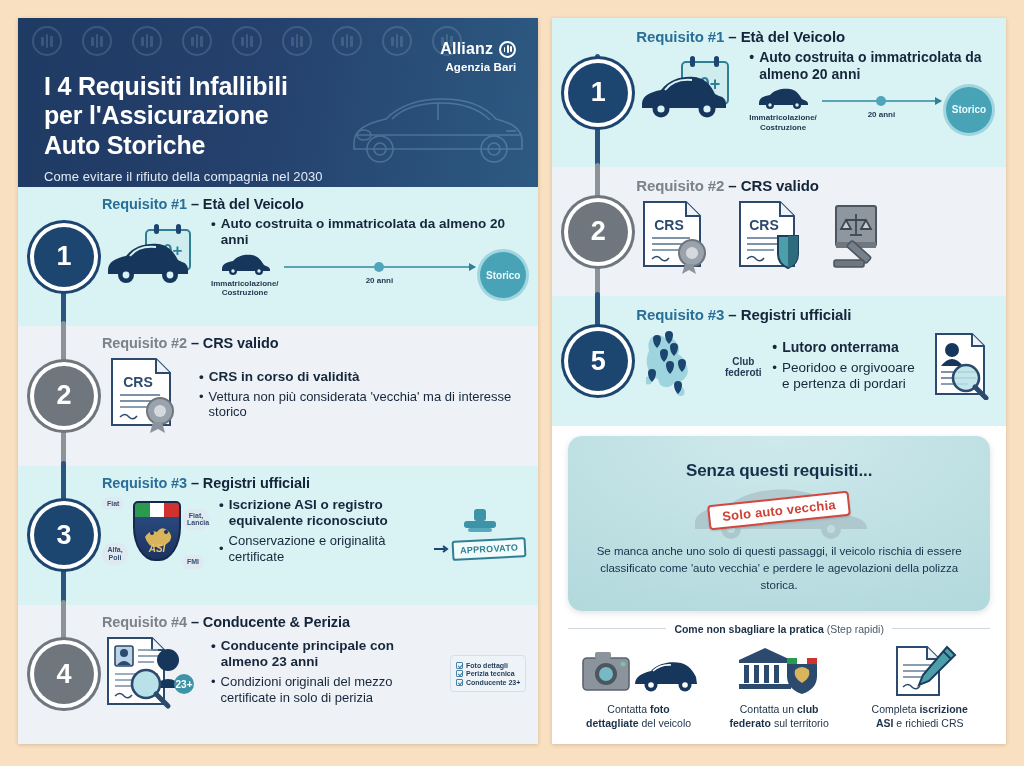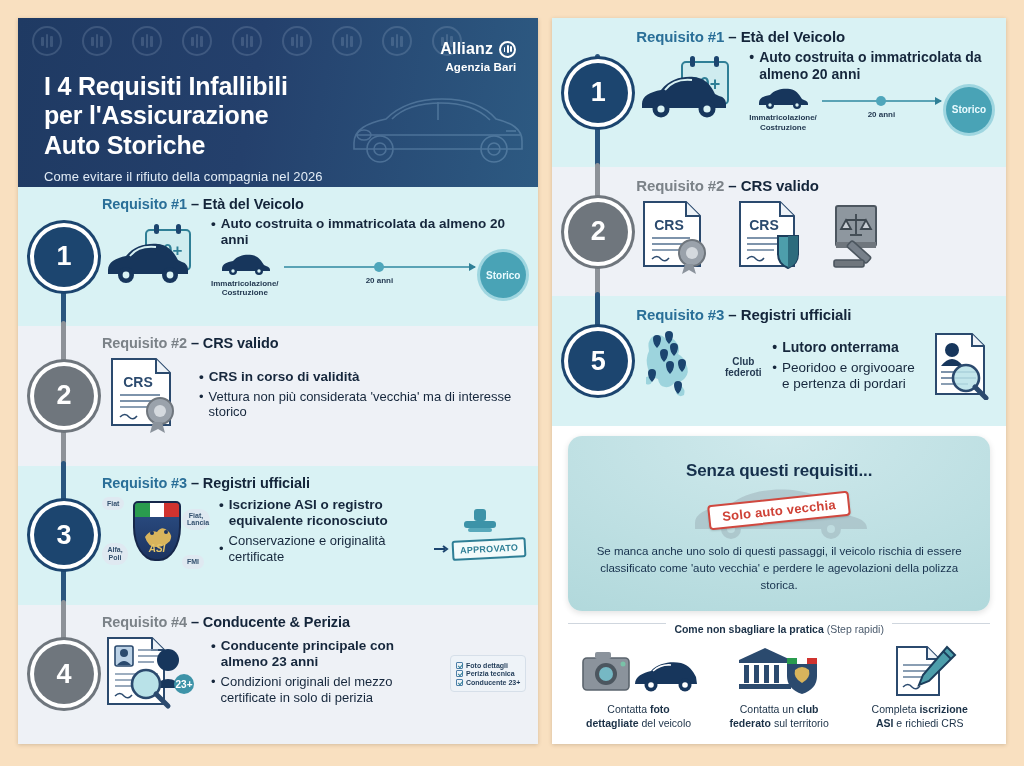--- a/index.html
+++ b/index.html
@@ -191,21 +191,21 @@
   .warn-art { position:relative; height:56px; margin-top:2px; display:flex;align-items:center;justify-content:center;}
   .warn-stamp {
     position:absolute; background:#fff; border:2px solid #d0483f; color:#cf4136;
     font-size:13px; font-weight:700; padding:3px 12px; border-radius:4px;
     transform: rotate(-6deg); z-index:4; letter-spacing:.2px;
     box-shadow: 0 1px 2px rgba(0,0,0,.15);
   }
   .warn-text { color:#16304c; font-size:11.5px; line-height:1.5; margin-top:4px; }
 
   .steps-wrap { padding: 6px 16px 12px; background:#fff; flex:1; }
-  .steps-head { display:flex; align-items:flex-start; gap:8px; }
+  .steps-head { display:flex; align-items:center; gap:8px; }
   .steps-head .ln { flex:1; height:1px; background:#cfd6de; }
   .steps-title { font-size:10.5px; color:#1b3147; font-weight:700; white-space:nowrap;}
   .steps-title .lt { font-weight:400; color:#4a5a6c; }
   .steps { display:flex; margin-top:8px; }
   .step { flex:1; text-align:center; padding:0 4px; }
   .step-art { height:56px; display:flex; align-items:center; justify-content:center; }
   .step-cap { font-size:10.5px; color:#1b3147; line-height:1.35; margin-top:3px; }
   .step-cap b { font-weight:700; }
 </style>
 </head>
@@ -288,21 +288,21 @@
           <ellipse cx="22" cy="56" rx="7" ry="5"></ellipse>
           <path d="M164 52 l10 0"></path>
         </g>
       </svg>
 
       <div class="hero-title">
         <div>I 4 Requisiti Infallibili</div>
         <div>per l'Assicurazione</div>
         <div>Auto Storiche</div>
       </div>
-      <div class="hero-sub">Come evitare il rifiuto della compagnia nel 2026</div>
+      <div class="hero-sub">Come evitare il rifiuto della compagnia nel 2030</div>
     </div>
 
     <div class="req tint-a">
       <div class="rail">
         <div class="rail-line top-cap"></div>
         <div class="badge">1</div>
       </div>
       <div class="req-body">
         <div class="req-head">
           <span class="rq">Requisito #1</span>

